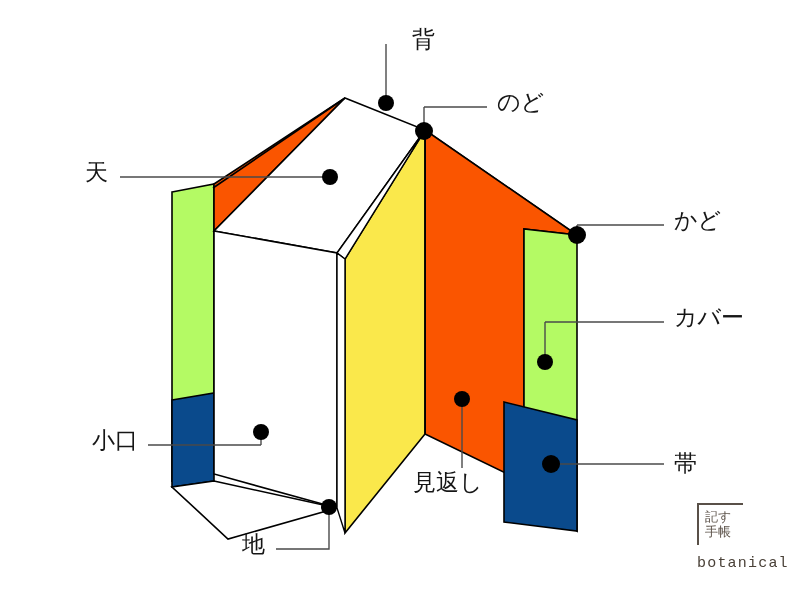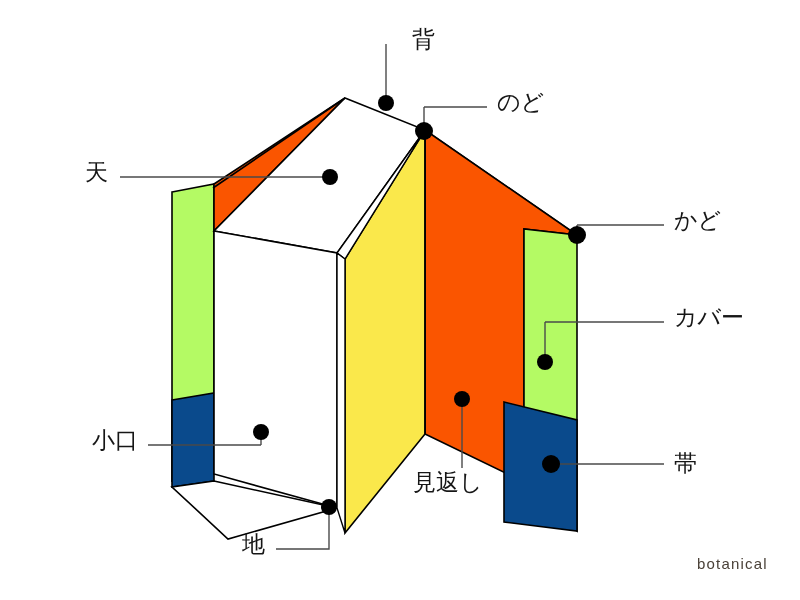--- a/index.html
+++ b/index.html
@@ -74,21 +74,21 @@
     font-size: 13px;
     line-height: 15px;
     letter-spacing: 0px;
     color: #5d534a;
     white-space: pre-line;
   }
   .logo-word {
     position: absolute;
     left: 0px;
     top: 52px;
-    font-family: Liberation Sans, sans-serif;
+    font-family: Liberation Mono, monospace;
     font-size: 15px;
     letter-spacing: 1.2px;
     color: #4a4138;
   }
 </style>
 </head>
 <body>
 
 <div id="stage">
 
@@ -181,16 +181,21 @@
       <g>
         <path class="leader" d="M 276,549 L 329,549 L 329,508"></path>
         <circle class="dot" cx="329" cy="507" r="8"></circle>
         <text class="lbl lbl-end" x="265" y="545">地</text>
       </g>
 
     </g>
   </svg>
 
   <div class="logo-wrap">
+    <div class="logo-mark">
+      <div class="logo-bracket"></div>
+      <div class="logo-cjk">記す</div>
+      <div class="logo-cjk" style="top:21px;">手帳</div>
+    </div>
     <div class="logo-word">botanical</div>
   </div>
 
 </div>
 
 </body></html>

